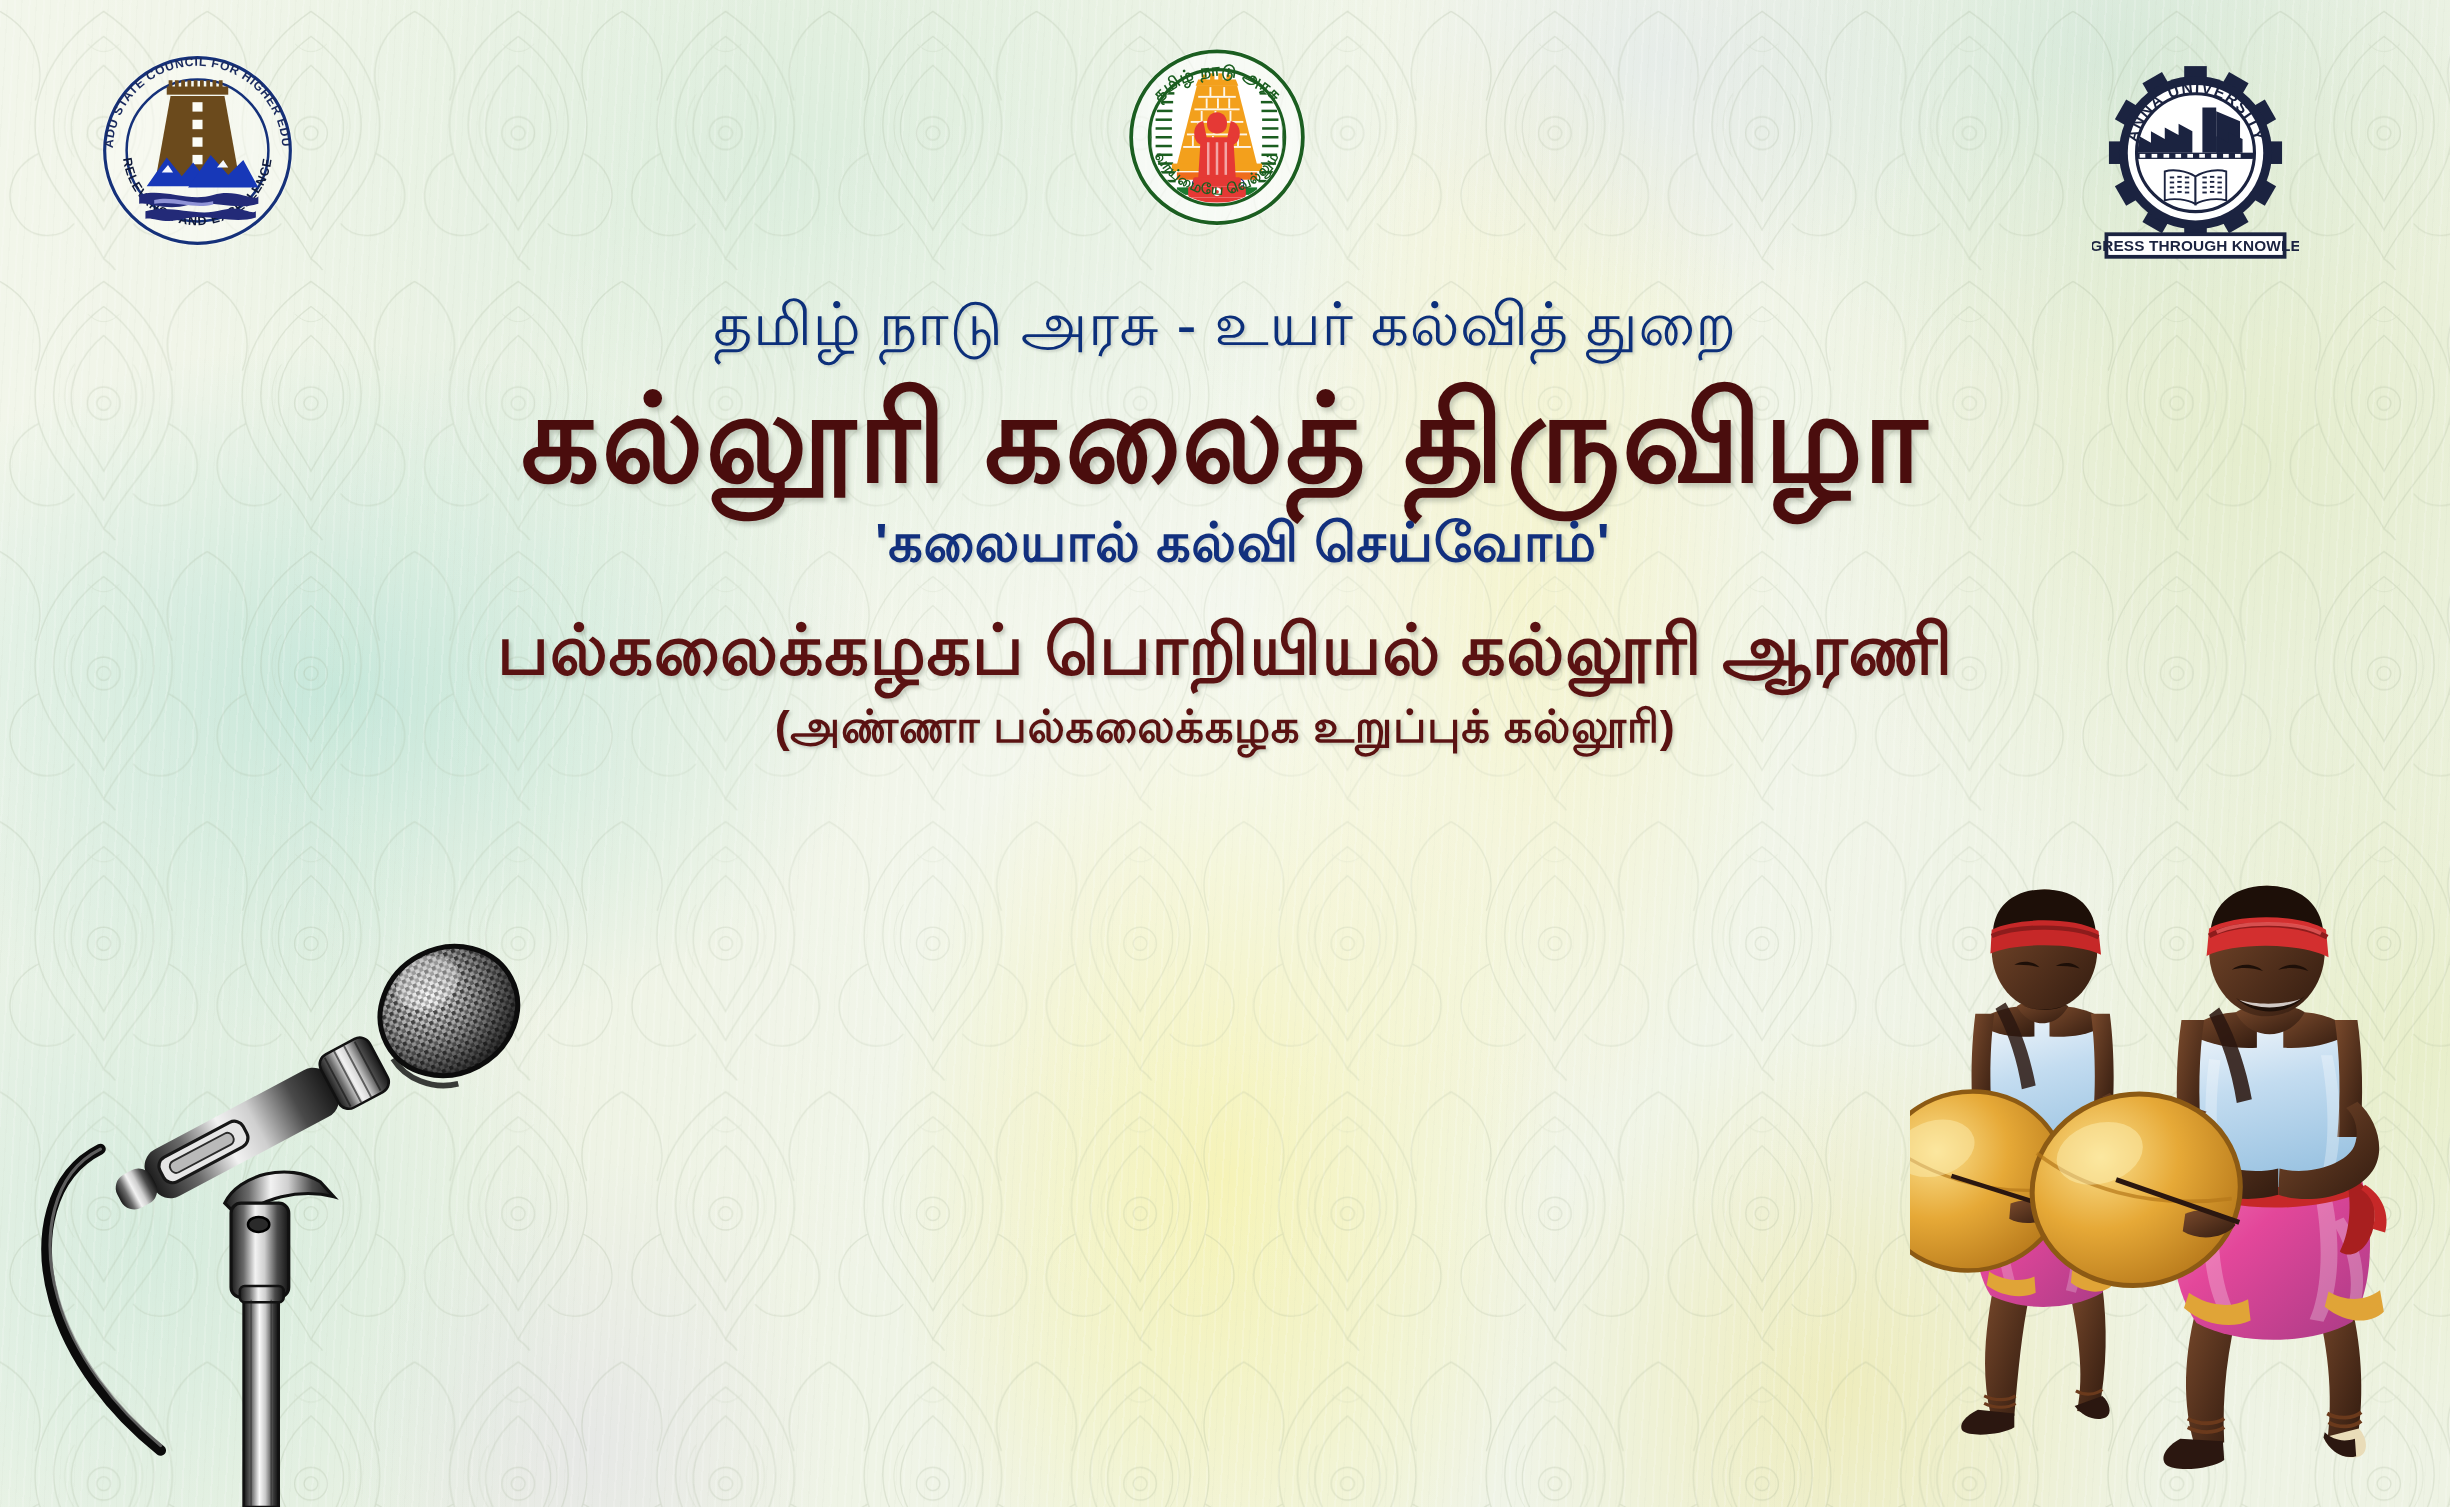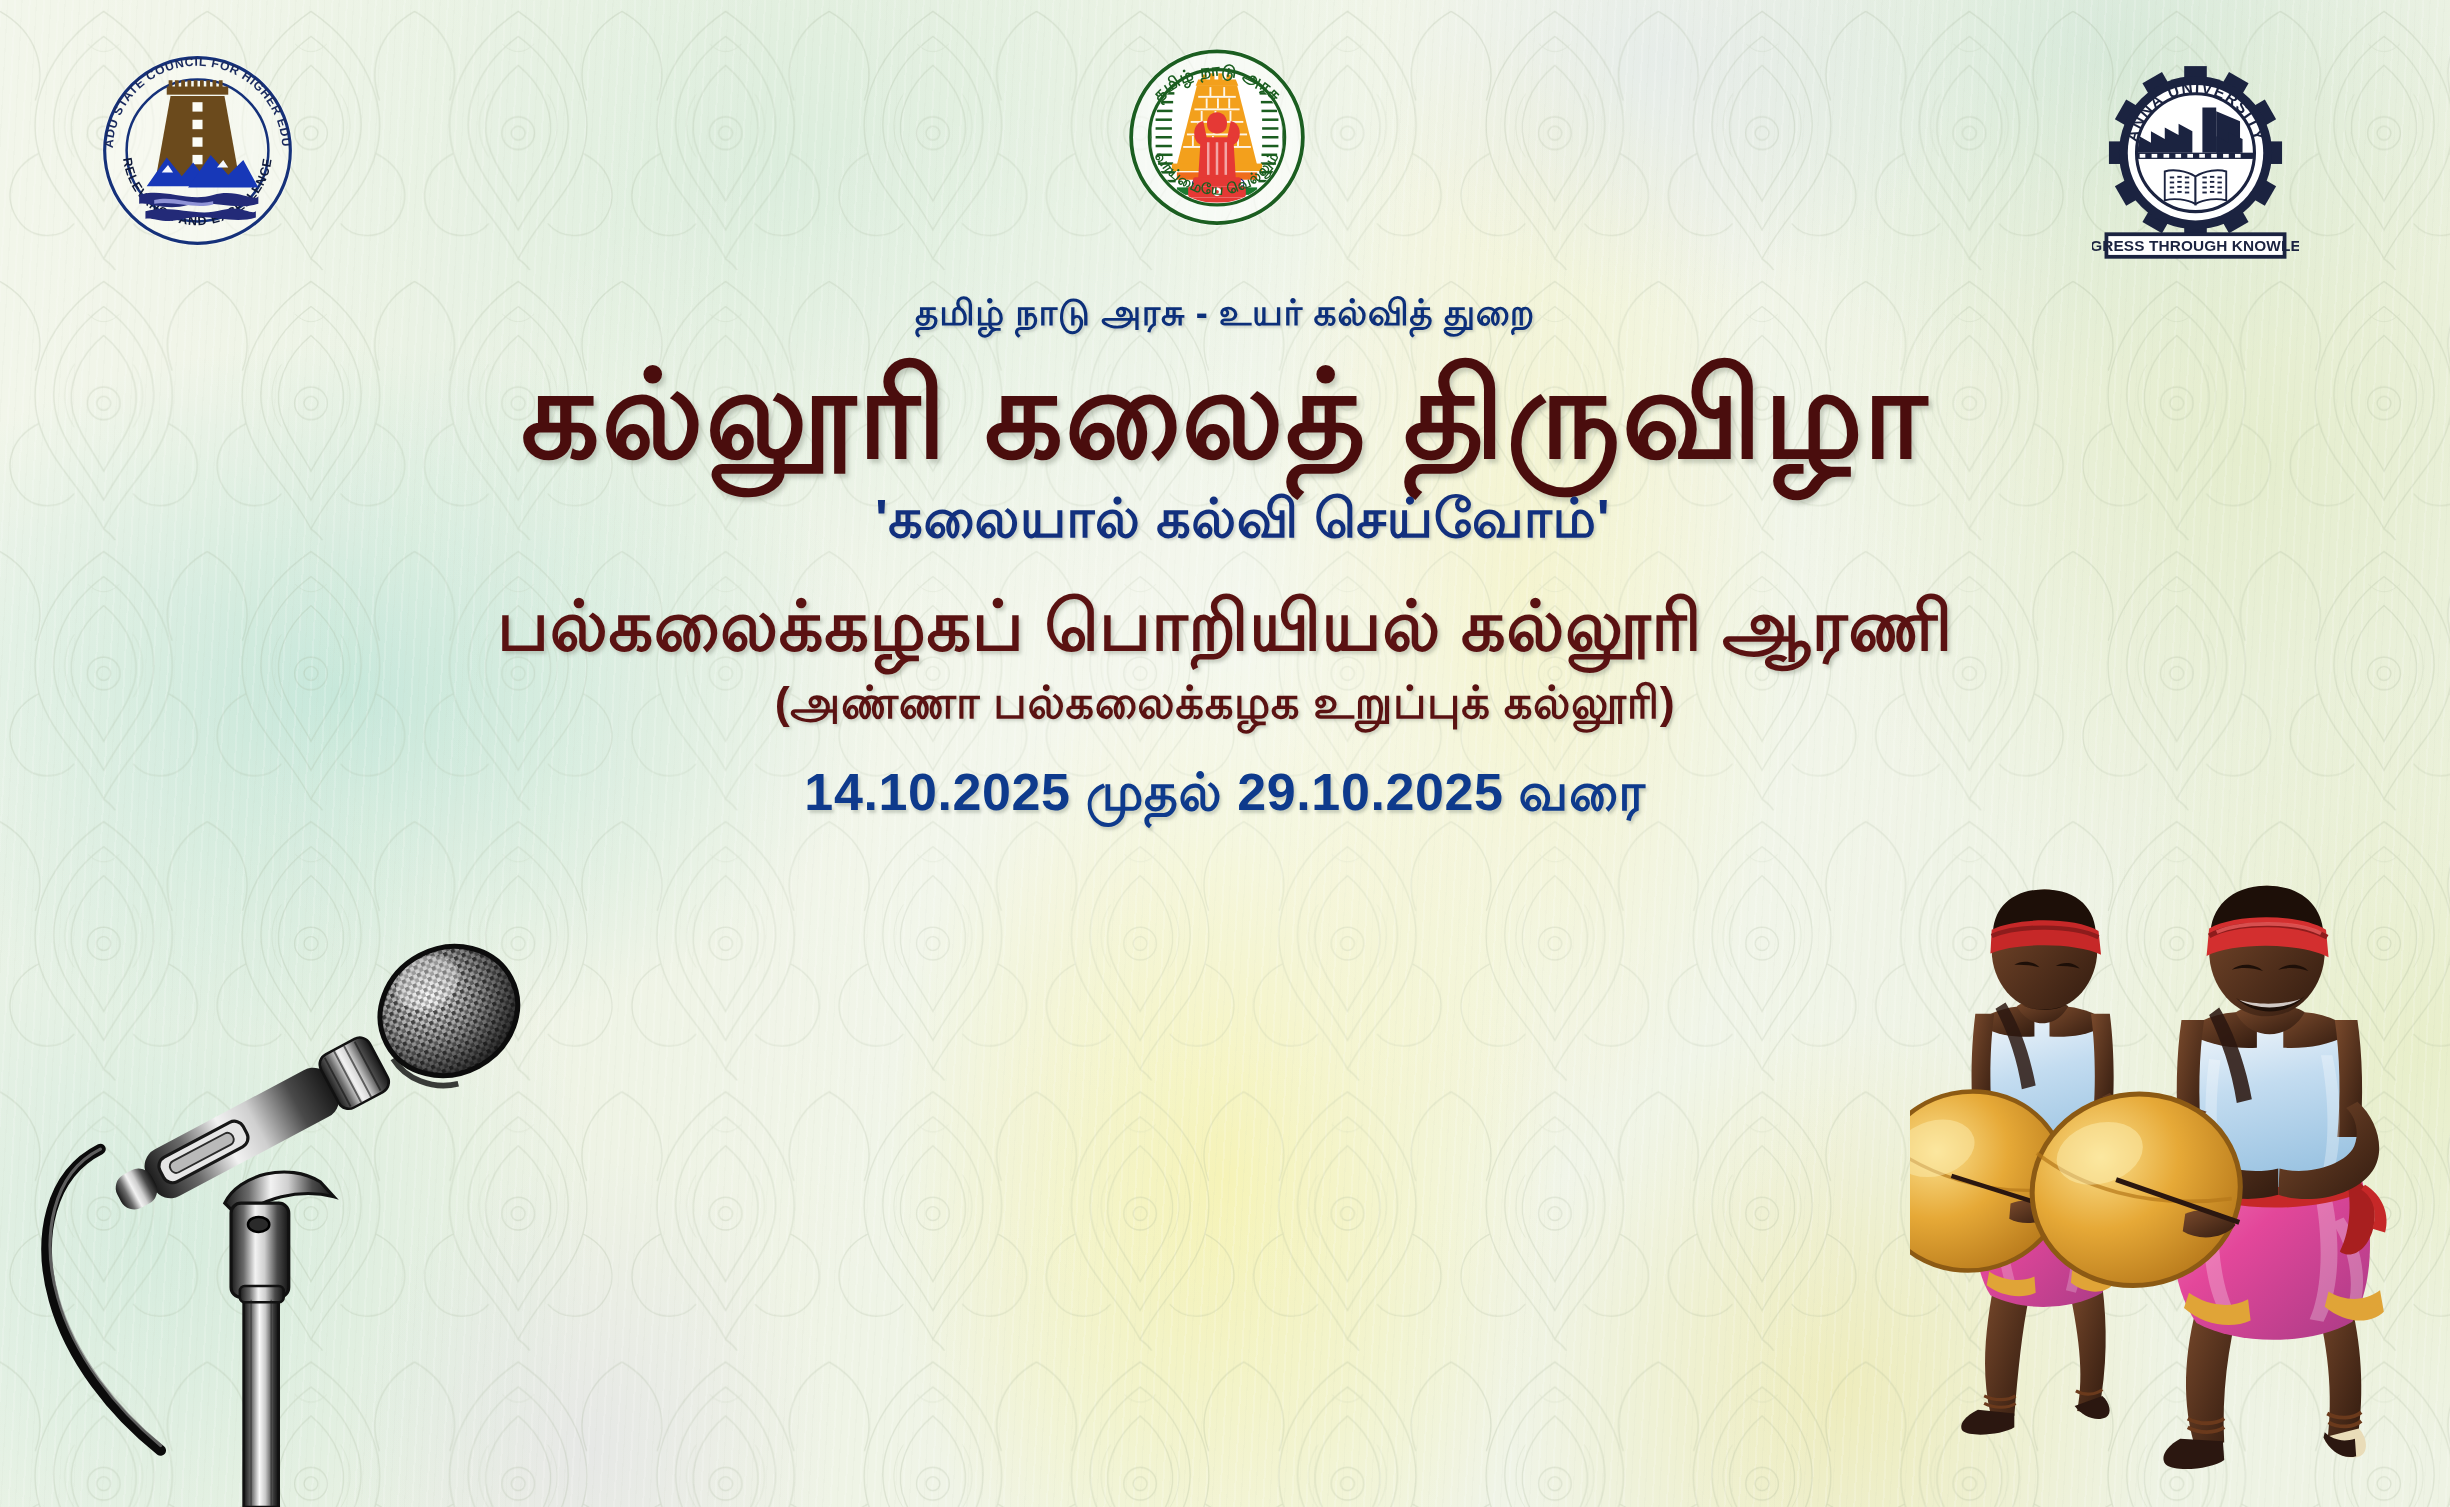--- a/index.html
+++ b/index.html
@@ -59,21 +59,21 @@
   #logo-tansche{left:94px;top:47px;width:207px;height:207px;}
   #logo-tngov{left:1123px;top:38px;width:188px;height:201px;}
   #logo-anna{left:2092px;top:47px;width:207px;height:217px;}
 
   
   #text-block{position:absolute;left:0;right:0;top:295px;text-align:center;}
 
   .tline{margin:0;line-height:1.0;white-space:nowrap;}
 
   #line-dept{
-    font-size:36px;font-weight:700;color:#0c2f7a;letter-spacing:0.6px;
+    font-size:60px;font-weight:400;color:#0c2f7a;letter-spacing:0.6px;
     text-shadow:1.9px 1.9px 2.5px rgba(140,150,140,.35);
   }
   #line-title{
     font-size:123px;font-weight:700;color:#4a0d0d;
     letter-spacing:1.9px;margin-top:22px;
     text-shadow:3.1px 3.8px 4.4px rgba(130,140,125,.40);
   }
   #line-tagline{
     font-size:54px;font-weight:700;color:#12307e;
     letter-spacing:0.6px;margin-top:15px;
@@ -416,21 +416,20 @@
     <rect x="26" y="301" width="278" height="30" fill="#ffffff"></rect>
     <text x="165" y="324" font-size="24.5" font-weight="bold" fill="#1b2340" text-anchor="middle" letter-spacing="0.2" font-family="'Liberation Sans',sans-serif">PROGRESS THROUGH KNOWLEDGE</text>
   </svg>
 
   <div id="text-block">
     <p class="tline" id="line-dept">தமிழ் நாடு அரசு - உயர் கல்வித் துறை</p>
     <p class="tline" id="line-title">கல்லூரி கலைத் திருவிழா</p>
     <p class="tline" id="line-tagline">'கலையால் கல்வி செய்வோம்'</p>
     <p class="tline" id="line-college">பல்கலைக்கழகப் பொறியியல் கல்லூரி ஆரணி</p>
     <p class="tline" id="line-affiliation">(அண்ணா பல்கலைக்கழக உறுப்புக் கல்லூரி)</p>
-    <p class="tline" id="line-dates">14.10.2025 முதல் 29.10.2025 வரை</p>
   </div>
 
   <svg id="mic-illustration" viewBox="0 0 820 970" xmlns="http://www.w3.org/2000/svg">
     <defs>
       <linearGradient id="metal" x1="0" y1="0" x2="1" y2="0">
         <stop offset="0%" stop-color="#1a1a1a"></stop>
         <stop offset="22%" stop-color="#6b6b6b"></stop>
         <stop offset="42%" stop-color="#f2f2f2"></stop>
         <stop offset="58%" stop-color="#cfcfcf"></stop>
         <stop offset="80%" stop-color="#4a4a4a"></stop>

